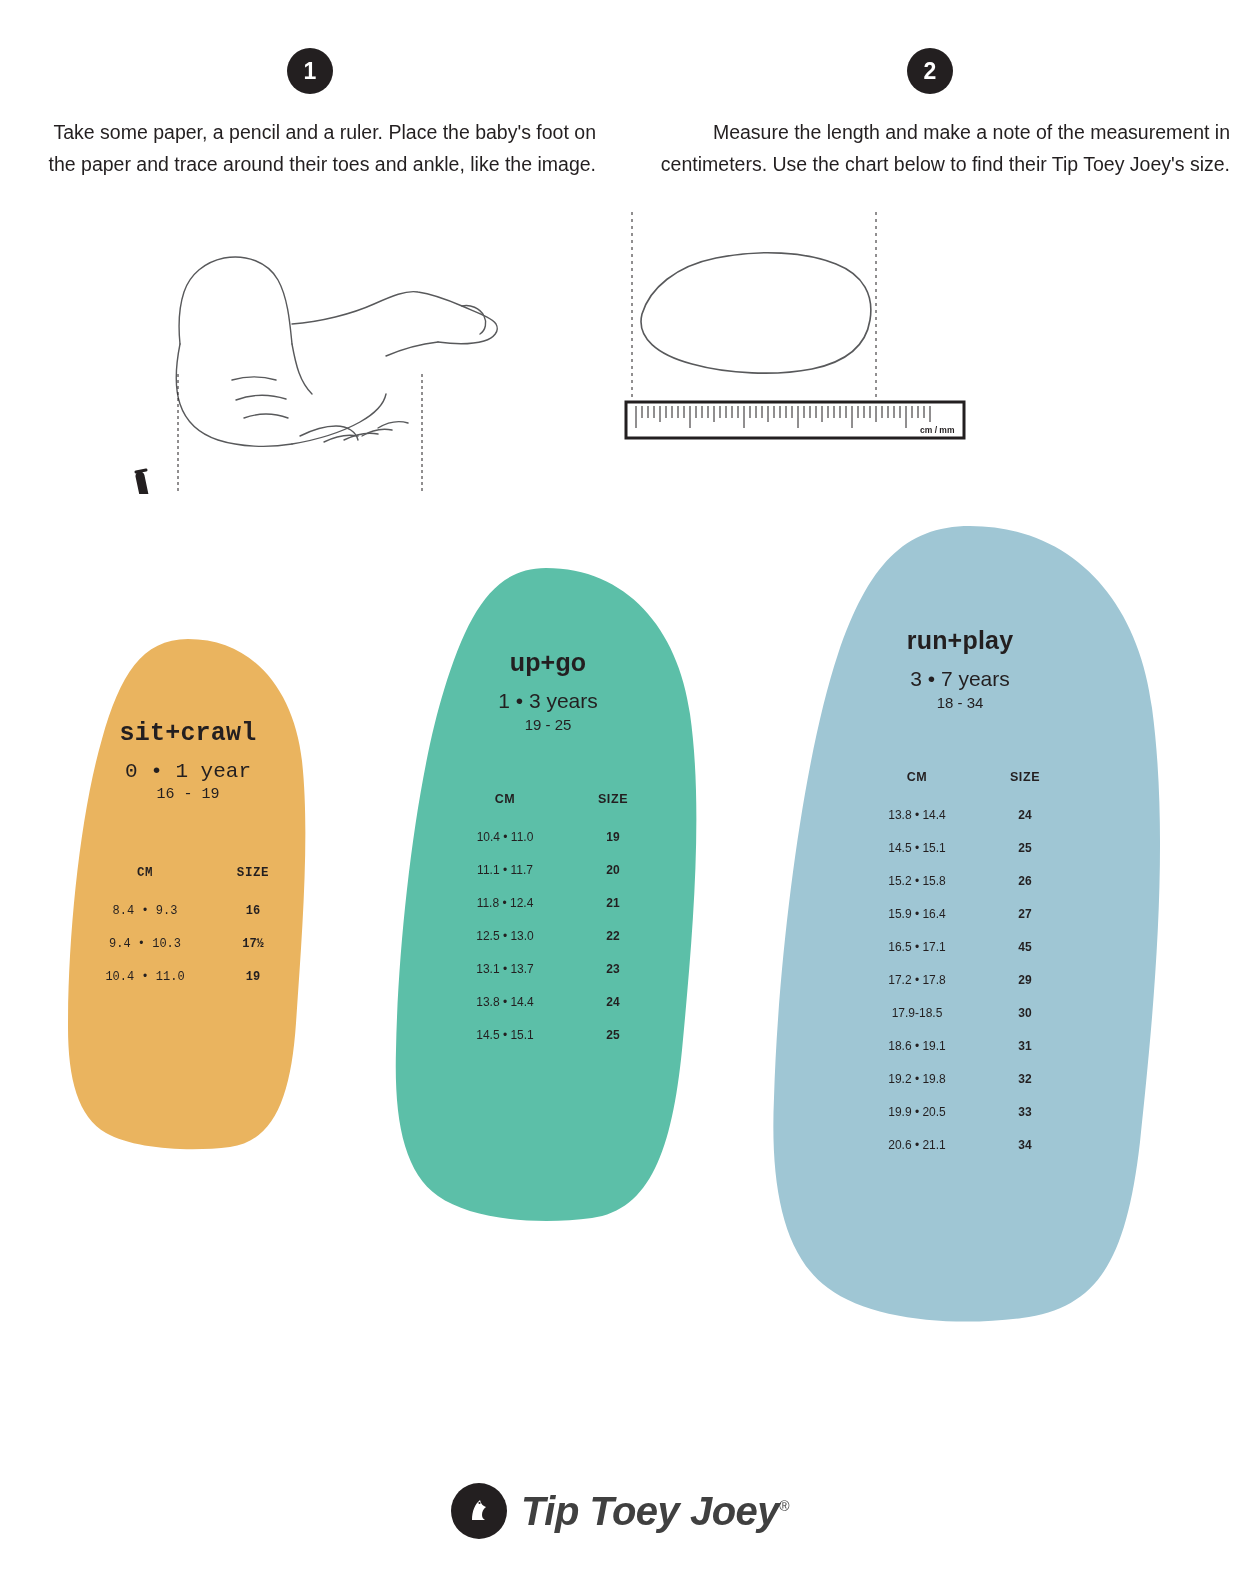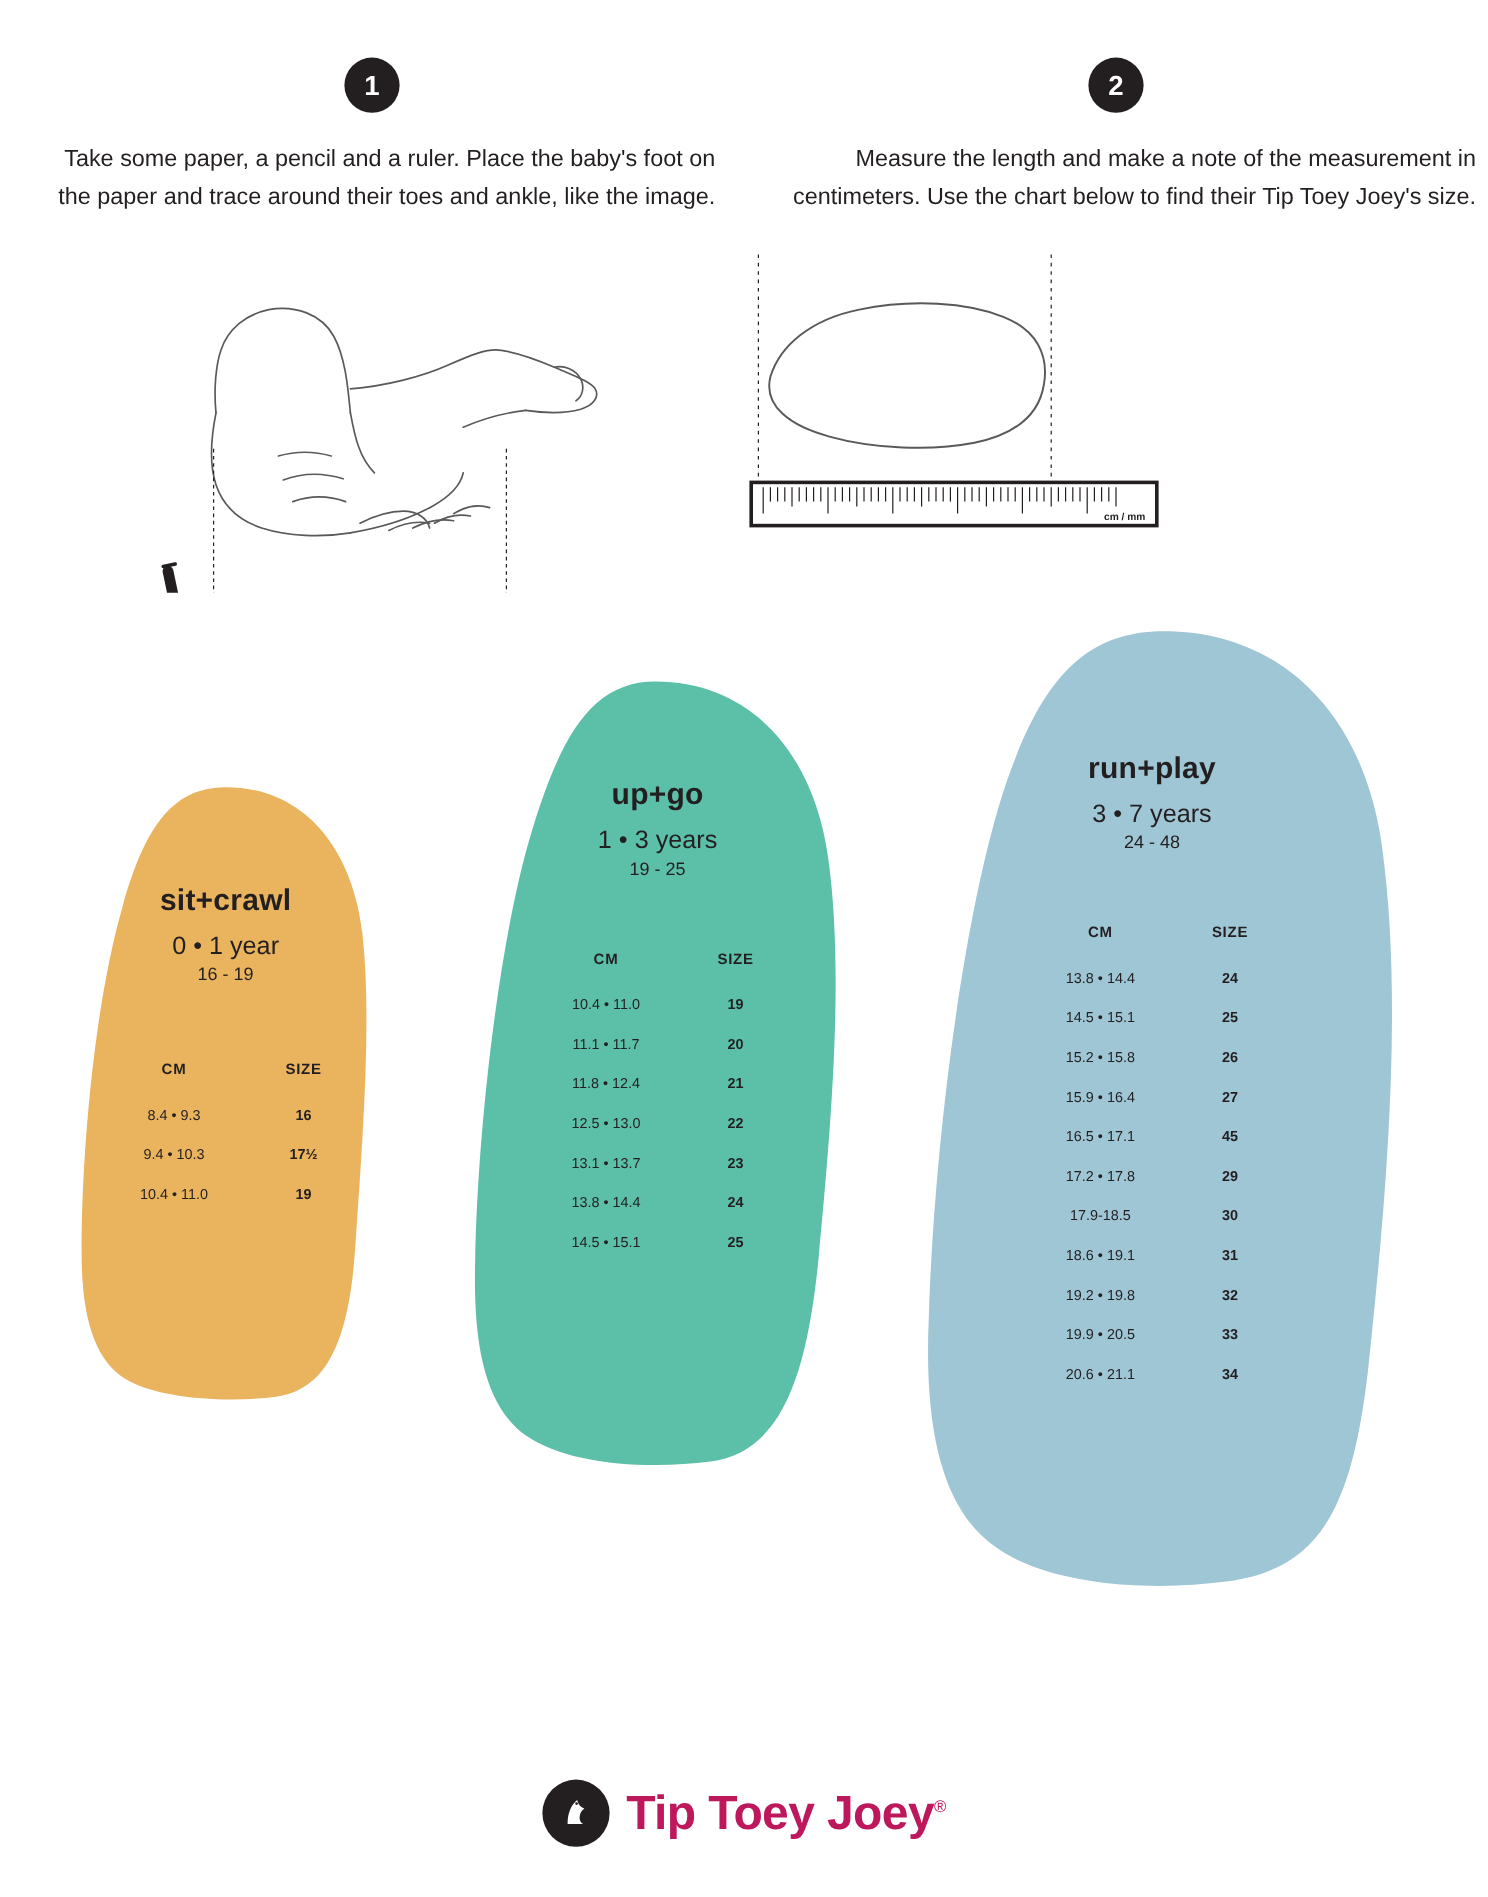--- a/index.html
+++ b/index.html
@@ -75,42 +75,43 @@
     font-size: 12px;
     padding: 9.5px 0;
     color: #231f20;
   }
   table.sizes td.cm { text-align: center; min-width: 130px; }
   table.sizes td.size { text-align: center; min-width: 86px; font-weight: bold; }
   table.sizes th.cm { min-width: 130px; }
   table.sizes th.size { min-width: 86px; }
 
   
-  #shoe-sit  { left: 58px;  top: 130px; width: 260px; }
+  #shoe-sit  { left: 58px;  top: 113px; width: 260px; font-family: Liberation Mono, monospace; }
   #shoe-up   { left: 378px; top: 42px;  width: 340px; }
   #shoe-run  { left: 740px; top: 0px;   width: 440px; }
 
   .blob { position: absolute; left: 0; top: 0; z-index: 1; }
 
   
   .footer {
     position: absolute;
     left: 0; right: 0; bottom: 42px;
     display: flex; align-items: center; justify-content: center;
     gap: 14px;
   }
   .logo-mark {
     width: 56px; height: 56px; border-radius: 50%;
     background: #231f20;
     display: flex; align-items: center; justify-content: center;
   }
   .logo-text {
     font-size: 40px; font-weight: bold; letter-spacing: -0.5px;
-    color: #be185d;
+    color: #404040;
     position: relative;
+    font-style: italic;
   }
   .logo-reg { font-size: 14px; vertical-align: super; font-weight: normal; }
 </style>
 </head>
 <body>
 
 <div class="page">
 
   <div class="steps">
 
@@ -325,21 +326,21 @@
       </div>
     </div>
 
     <div class="shoe" id="shoe-run">
       <svg class="blob" width="440" height="800" viewBox="0 0 440 800">
         <path d="M230 4 C330 4 398 76 412 186 C430 320 414 488 400 620 C386 742 356 786 282 796 C214 805 130 798 88 766 C44 734 30 666 34 576 C38 438 62 240 98 132 C128 44 164 4 230 4 Z" fill="#9fc6d4"></path>
       </svg>
       <div class="inner" style="padding-top:104px;">
         <div class="shoe-title">run+play</div>
         <div class="shoe-age">3 • 7 years</div>
-        <div class="shoe-range">24 - 48</div>
+        <div class="shoe-range">18 - 34</div>
         <table class="sizes" style="margin-top:58px;">
           <thead>
             <tr>
               <th class="cm">CM</th>
               <th class="size">SIZE</th>
             </tr>
           </thead>
           <tbody>
             <tr>
               <td class="cm">13.8 • 14.4</td>

